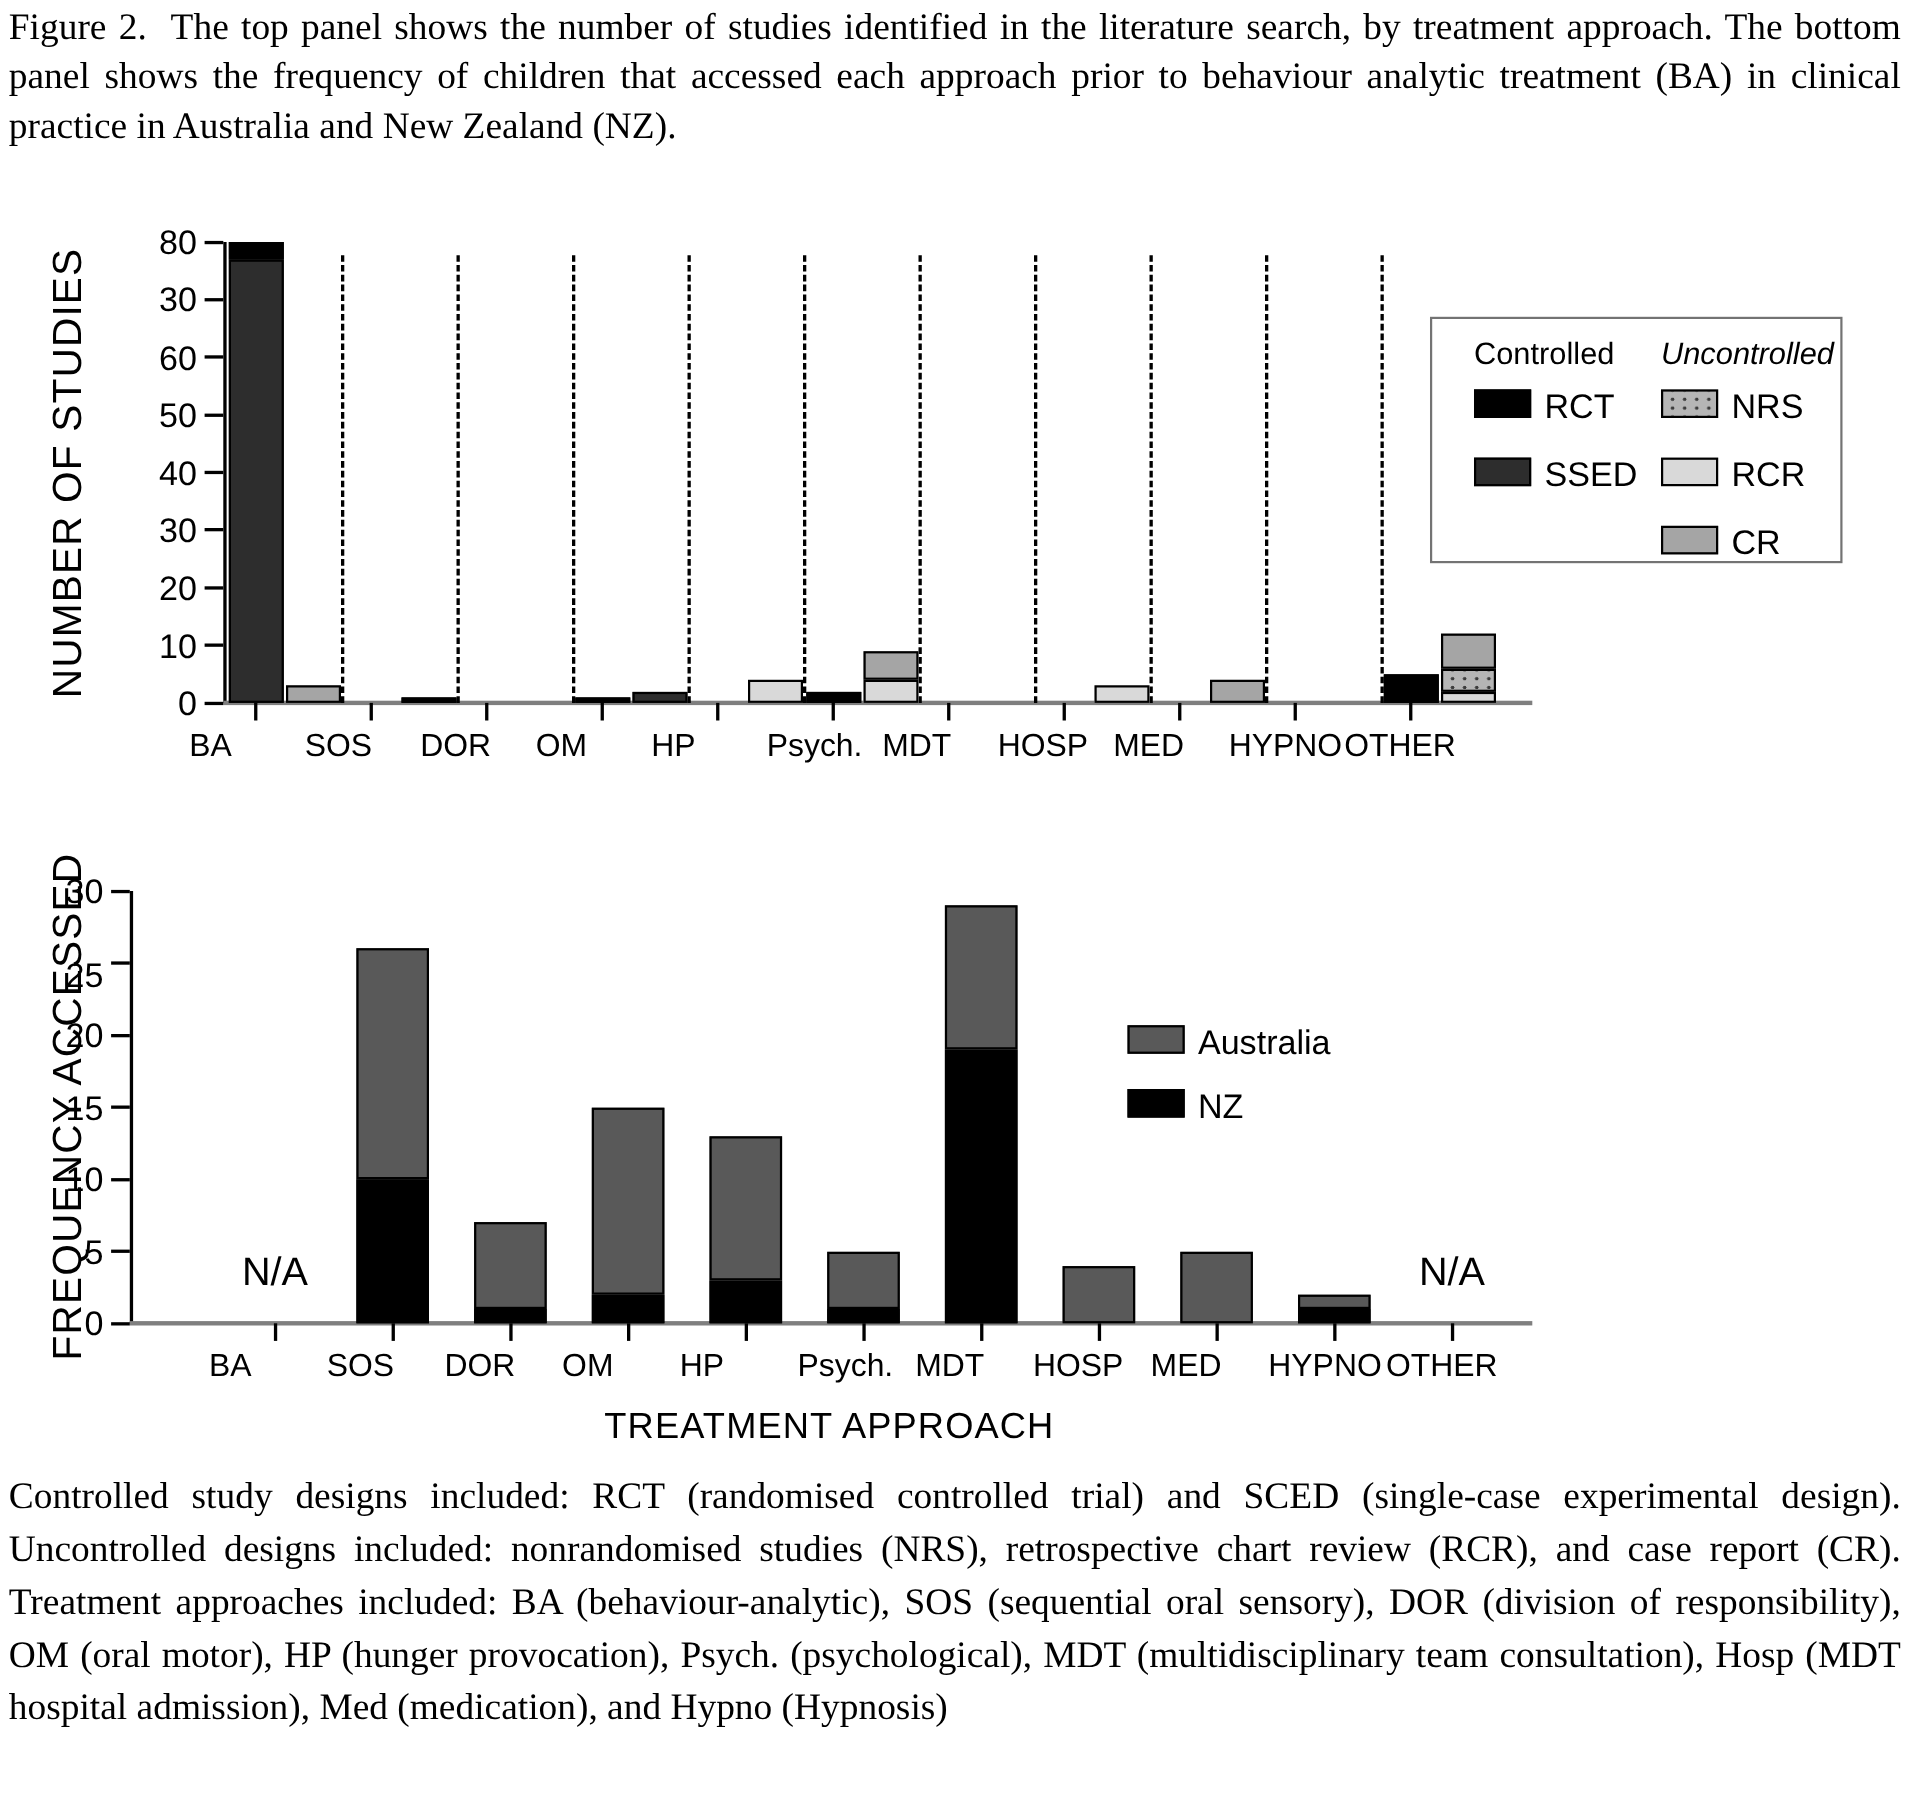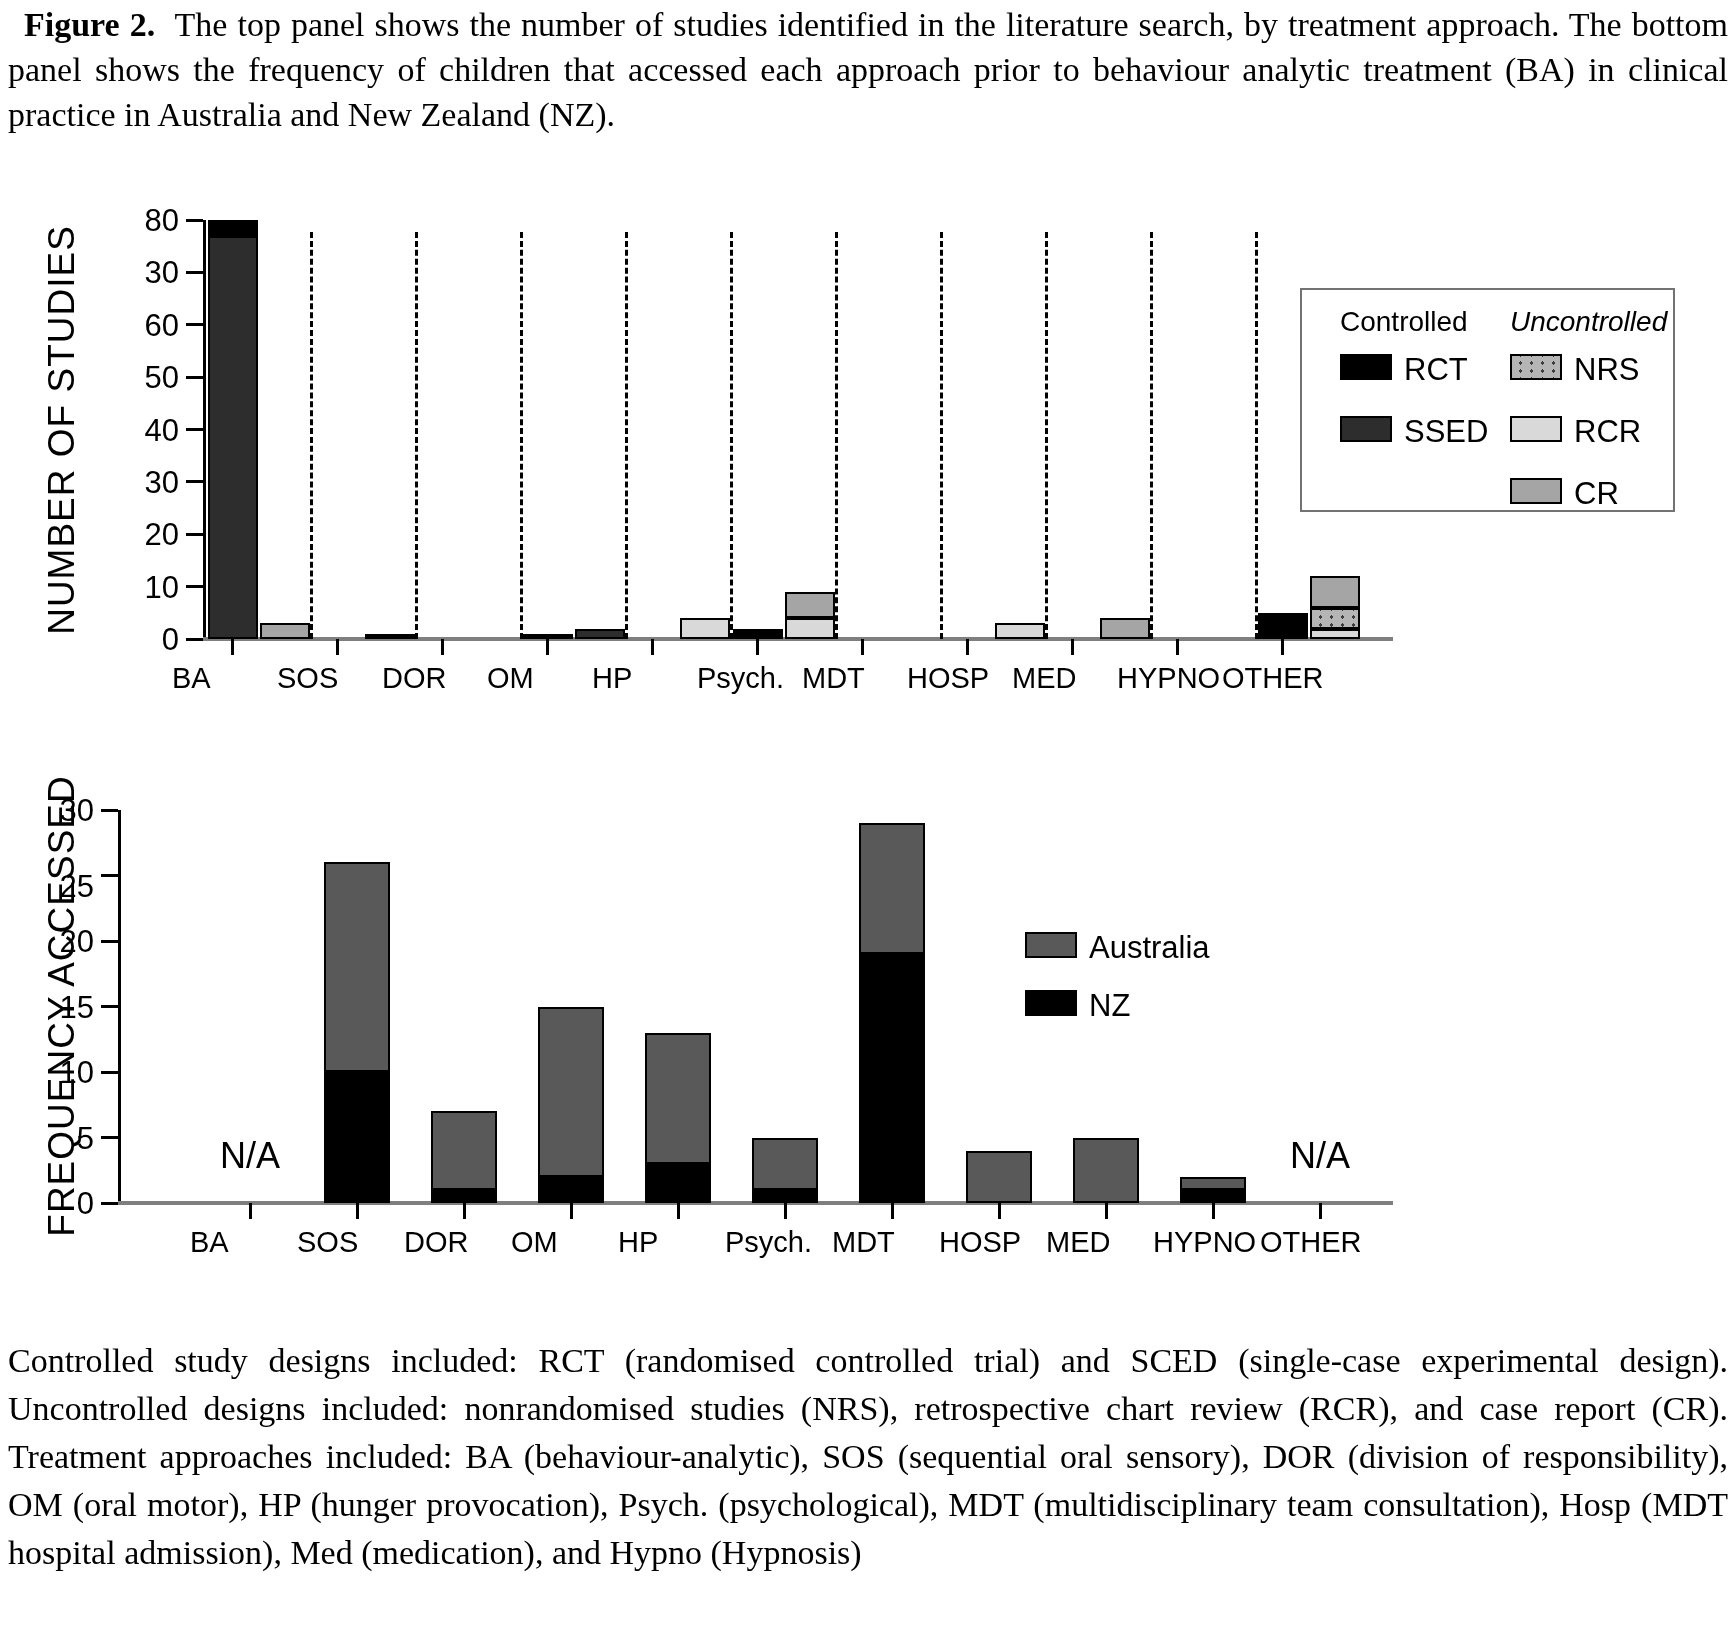--- a/index.html
+++ b/index.html
@@ -2,21 +2,21 @@
 <html><head>
 <meta charset="utf-8">
 <title>Figure 2</title>
 <style>
   html,body{margin:0;padding:0;background:#fff;}
   .page{position:relative;width:1735px;height:1631px;background:#fff;overflow:hidden;
         font-family:"Liberation Sans",sans-serif;color:#000;}
   .caption{position:absolute;left:8px;top:2px;width:1720px;
            font-family:"Liberation Serif",serif;font-size:34px;line-height:45px;
            text-align:justify;margin:0;}
-  .caption b{font-weight:bold;margin-left:16px;}
+  .caption b{font-weight:normal;}
   .footnote{position:absolute;left:8px;top:1337px;width:1720px;
             font-family:"Liberation Serif",serif;font-size:34px;line-height:48px;
             text-align:justify;margin:0;}
   .plot{position:absolute;border-left:3px solid #000;}
   #topPlot{left:203px;top:220px;width:1187px;height:419px;}
   #botPlot{left:118px;top:810px;width:1272px;height:393px;}
   .baseline{position:absolute;left:-3px;right:0;bottom:-2px;height:4px;background:#7f7f7f;}
   .ytick{position:absolute;left:-20px;width:17px;height:3px;background:#000;}
   .yticklab{position:absolute;left:-95px;width:68px;text-align:right;font-size:31px;line-height:31px;}
   .xtick{position:absolute;width:3px;height:16px;background:#000;}
@@ -206,16 +206,17 @@
       <div class="legitem" style="left: 904px; top: 122px;">
         <div class="legswatch seg-Australia"></div>
         <div class="leglab">Australia</div>
       </div>
       <div class="legitem" style="left: 904px; top: 180px;">
         <div class="legswatch seg-NZ"></div>
         <div class="leglab">NZ</div>
       </div>
     </div>
 
+  <div class="xaxis-title">TREATMENT APPROACH</div>
 
   <p class="footnote">Controlled study designs included: RCT (randomised controlled trial) and SCED (single-case experimental design). Uncontrolled designs included: nonrandomised studies (NRS), retrospective chart review (RCR), and case report (CR). Treatment approaches included: BA (behaviour-analytic), SOS (sequential oral sensory), DOR (division of responsibility), OM (oral motor), HP (hunger provocation), Psych. (psychological), MDT (multidisciplinary team consultation), Hosp (MDT hospital admission), Med (medication), and Hypno (Hypnosis)</p>
 
 </div>
 
 </body></html>

